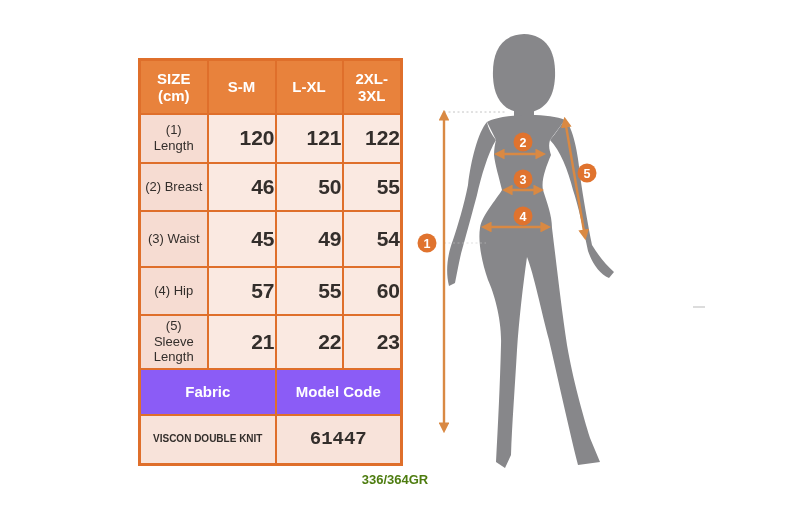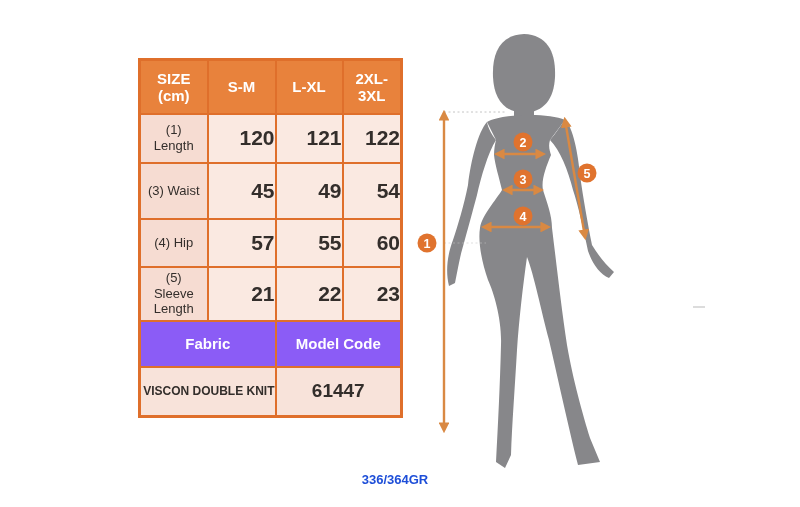--- a/index.html
+++ b/index.html
@@ -10,26 +10,26 @@
   .chart{position:absolute;left:138px;top:58px;width:262px;
          border-collapse:collapse;table-layout:fixed;}
   .chart td{border:2px solid #df6f2b;text-align:center;vertical-align:middle;
             padding:0;color:#332e2b;}
   .chart{border:3px solid #df6f2b;}
   td.hdr{background:#e8823c;color:#ffffff;font-weight:bold;font-size:15px;
          line-height:1.15;white-space:pre-line;}
   td.lbl{background:#f6dcd2;font-size:13px;line-height:1.2;white-space:pre-line;}
   td.val{background:#fae9e1;font-size:21px;font-weight:600;text-align:right;}
   td.fabhdr{background:#8b5cf6;color:#ffffff;font-weight:bold;font-size:15px;}
-  td.fabval{background:#f8e3da;font-size:12px;font-weight:bold;line-height:1.25;text-align:right;}
-  td.codeval{background:#f8e3da;font-size:19px;font-weight:600;}
+  td.fabval{background:#f8e3da;font-size:10px;font-weight:bold;line-height:1.25;}
+  td.codeval{background:#f8e3da;font-size:19px;font-weight:600;font-family:Liberation Mono, monospace;}
 
   
   .footer-code{position:absolute;left:340px;top:472px;width:110px;
-               text-align:center;font-size:13px;font-weight:600;color:#1d4ed8;}
+               text-align:center;font-size:13px;font-weight:600;color:#4d7c0f;}
 
   
   .figure-svg{position:absolute;left:408px;top:25px;width:230px;height:470px;}
   .marker-num{fill:#ffffff;font-weight:bold;font-size:12.5px;
               font-family:"Liberation Sans",sans-serif;text-anchor:middle;}
 
   
   .stray{position:absolute;left:693px;top:306px;width:12px;height:2px;
          background:#dcdcdc;}
 </style>
@@ -51,20 +51,26 @@
     <td class="hdr">L-XL</td>
     <td class="hdr">2XL-
 3XL</td>
   </tr>
   <tr style="height:49px">
     <td class="lbl">(1)
 Length</td>
     <td class="val">120</td>
     <td class="val">121</td>
     <td class="val">122</td>
+  </tr>
+  <tr style="height:48px">
+    <td class="lbl">(2) Breast</td>
+    <td class="val">46</td>
+    <td class="val">50</td>
+    <td class="val">55</td>
   </tr>
   <tr style="height:56px">
     <td class="lbl">(3) Waist</td>
     <td class="val">45</td>
     <td class="val">49</td>
     <td class="val">54</td>
   </tr>
   <tr style="height:48px">
     <td class="lbl">(4) Hip</td>
     <td class="val">57</td>

